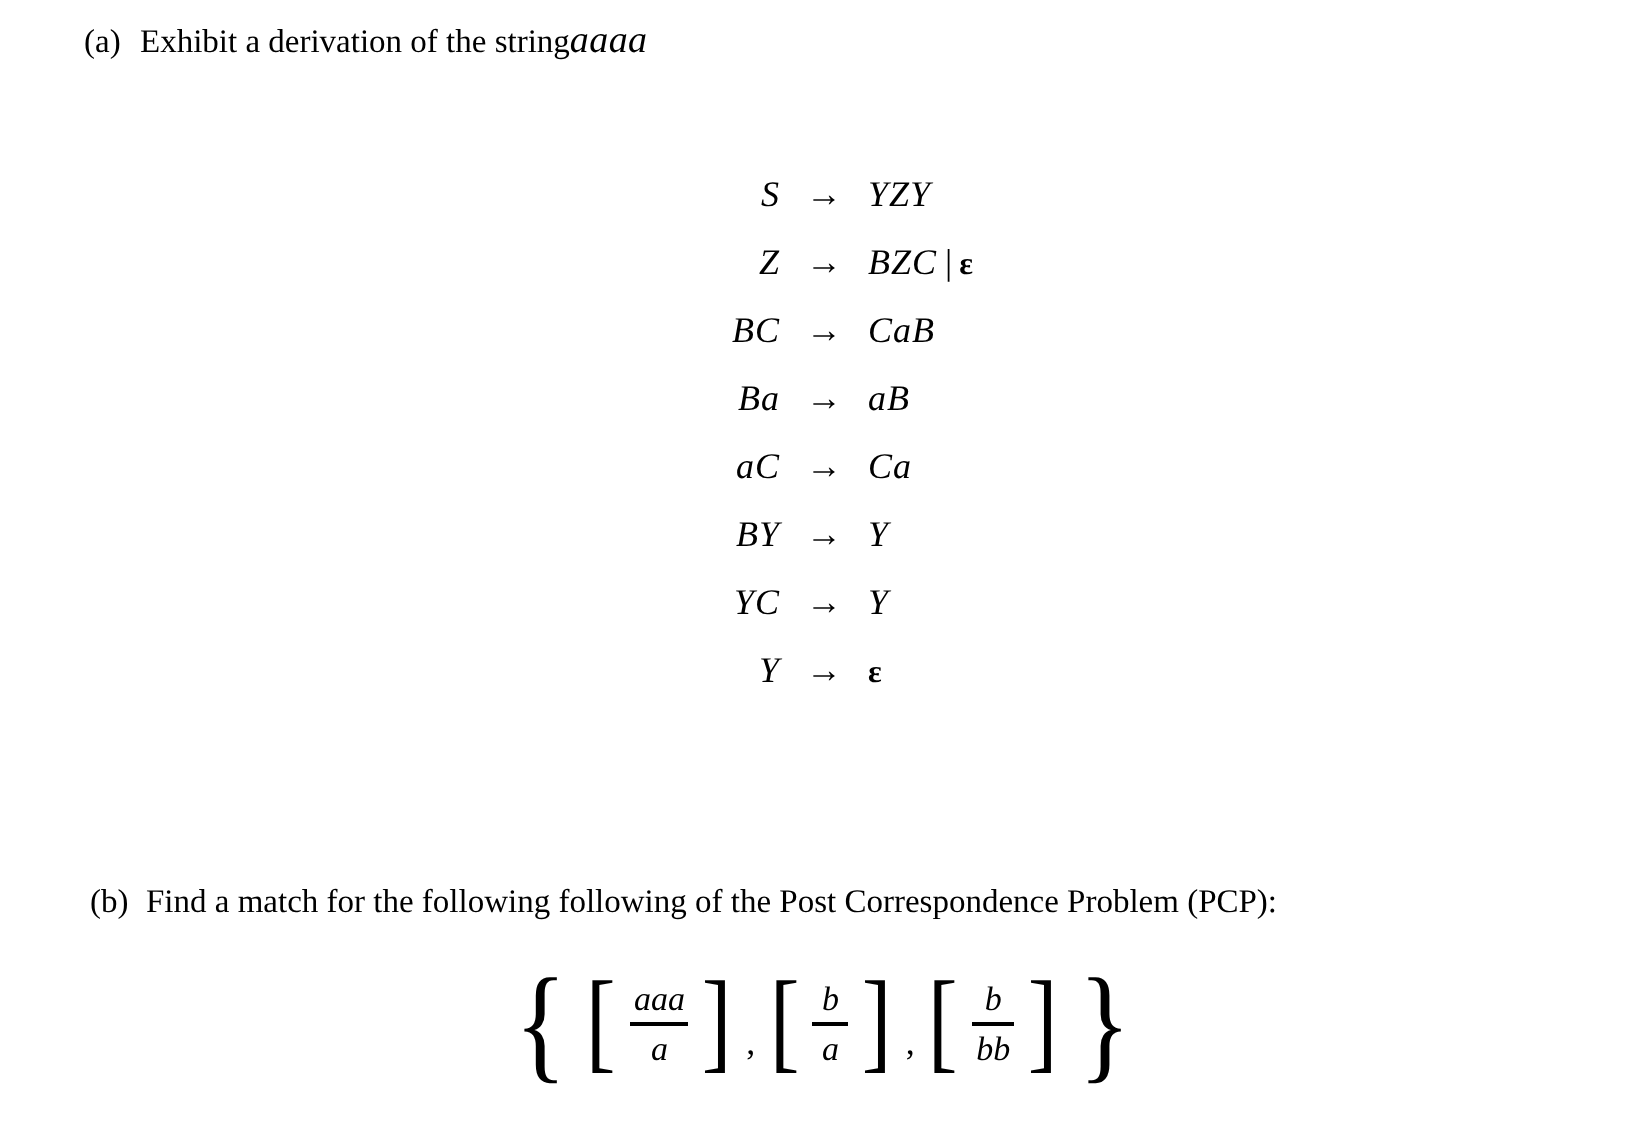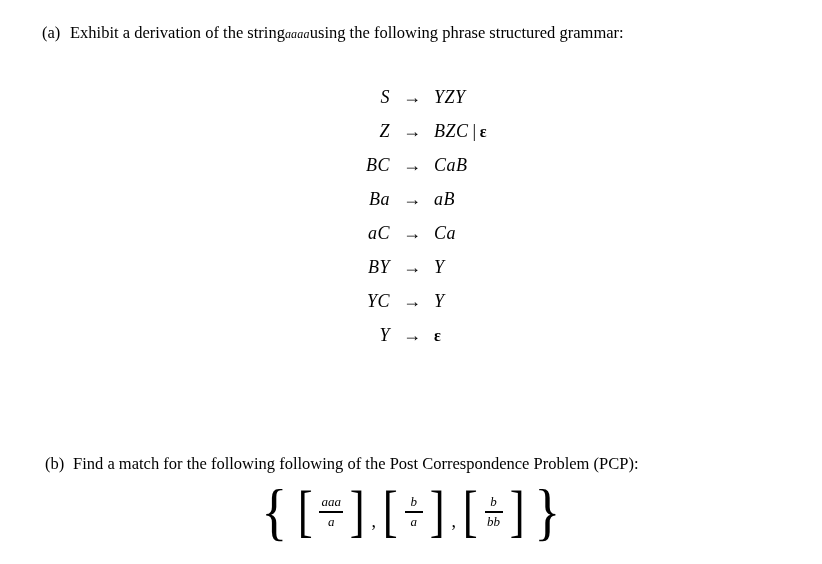--- a/index.html
+++ b/index.html
@@ -26,24 +26,24 @@
     white-space: nowrap;
   }
   #prompt-a { left: 42px; top: 10px; }
   #prompt-b { left: 45px; top: 441px; }
 
   .prompt-label {
     display: inline-block;
     width: 28px;
     flex: 0 0 auto;
   }
-  .prompt-text { display: inline-block; margin-top: 13px; }
+  .prompt-text { display: inline-block; }
   .mathit {
     font-style: italic;
-    font-size: 12px;
+    font-size: 19px;
     letter-spacing: 0.2px;
   }
 
   
   #grammar {
     position: absolute;
     left: 0;
     top: 80px;
     width: 822px;
   }
@@ -116,21 +116,21 @@
     line-height: 0.78;
     font-weight: 300;
     transform: scaleX(0.8);
     padding: 0 1px;
   }
   .frac {
     display: inline-flex;
     flex-direction: column;
     align-items: center;
     font-style: italic;
-    font-size: 13px;
+    font-size: 17px;
     padding: 0 4px;
     line-height: 1.15;
   }
   .frac-num { padding: 0 2px 2px 2px; }
   .frac-line {
     display: block;
     height: 1.5px;
     background: #000;
     width: 100%;
     min-width: 18px;
@@ -143,21 +143,20 @@
     padding: 0 2px 6px 2px;
   }
 </style>
 </head>
 <body>
 
 <div class="prompt" id="prompt-a">
   <span class="prompt-label">(a)</span>
   <span class="prompt-text">Exhibit a derivation of the string </span>
     <span class="mathit">aaaa</span>
-    <span class="prompt-text"> using the following phrase structured grammar:</span>
 </div>
 
 <div id="grammar">
 
   <div class="rule">
     <span class="rule-lhs">S</span>
     <span class="rule-arrow">→</span>
     <span class="rule-rhs"><span>YZY</span></span>
   </div>
 

